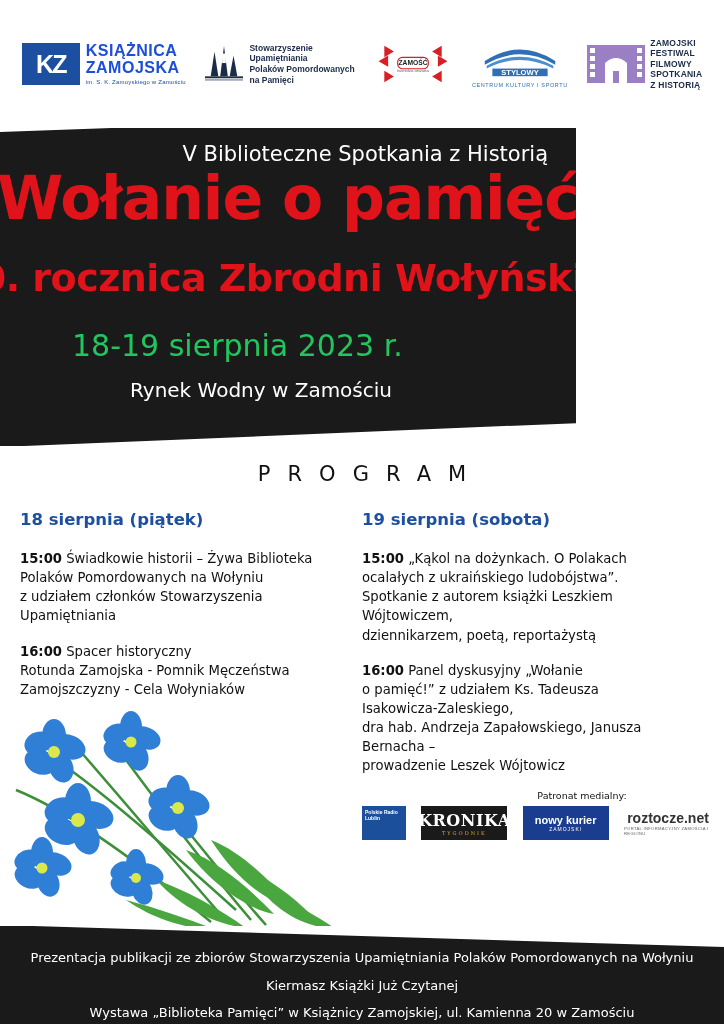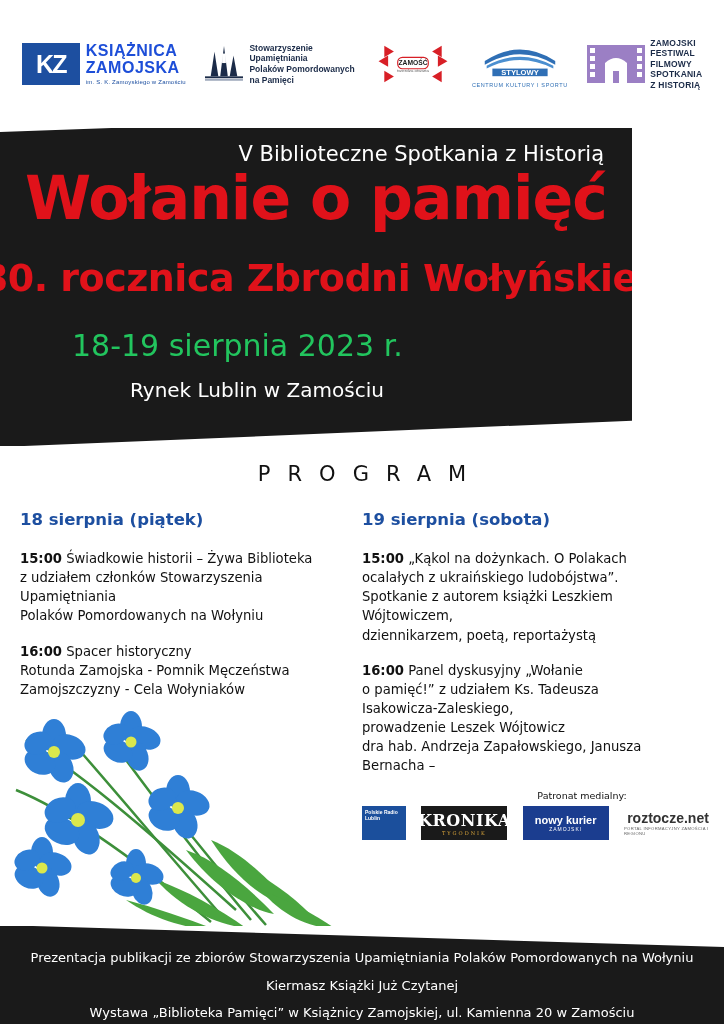--- a/index.html
+++ b/index.html
@@ -96,21 +96,21 @@
     font-weight: bold;
     color: #1b2b48;
     line-height: 1.22;
     letter-spacing: 0.2px;
   }
 
   
   .hero {
     position: absolute;
     left: 0; top: 128px;
-    width: 632px;
+    width: 576px;
     height: 318px;
     background: #1a1a1a;
     color: #ffffff;
     overflow: hidden;
   }
   .hero:before {
     content: "";
     position: absolute;
     left: 0; top: -22px;
     width: 0; height: 0;
@@ -399,37 +399,37 @@
         <div>Z HISTORIĄ</div>
       </div>
     </div>
   </div>
 
   <div class="hero">
     <div class="hero-sub1">V Biblioteczne Spotkania z Historią</div>
     <div class="hero-title">Wołanie o pamięć</div>
     <div class="hero-title2">80. rocznica Zbrodni Wołyńskiej</div>
     <div class="hero-date">18-19 sierpnia 2023 r.</div>
-    <div class="hero-place">Rynek Lublin w Zamościu</div>
+    <div class="hero-place">Rynek Wodny w Zamościu</div>
     <div class="hero-wedge"></div>
   </div>
 
   <div class="program-word">PROGRAM</div>
 
   <div class="cols">
 
     <div class="col col-left">
       <div class="day-head">18 sierpnia (piątek)</div>
 
       <div class="entry">
         <p>
           <span class="t">15:00</span><span> Świadkowie historii – Żywa Biblioteka</span>
         </p>
+        <p>Polaków Pomordowanych na Wołyniu</p>
         <p>z udziałem członków Stowarzyszenia Upamiętniania</p>
-        <p>Polaków Pomordowanych na Wołyniu</p>
       </div>
 
       <div class="entry">
         <p>
           <span class="t">16:00</span><span> Spacer historyczny</span>
         </p>
         <p>Rotunda Zamojska - Pomnik Męczeństwa</p>
         <p>Zamojszczyzny - Cela Wołyniaków</p>
       </div>
     </div>
@@ -444,22 +444,22 @@
         <p>ocalałych z ukraińskiego ludobójstwa”.</p>
         <p>Spotkanie z autorem książki Leszkiem Wójtowiczem,</p>
         <p>dziennikarzem, poetą, reportażystą</p>
       </div>
 
       <div class="entry">
         <p>
           <span class="t">16:00</span><span> Panel dyskusyjny „Wołanie</span>
         </p>
         <p>o pamięć!” z udziałem Ks. Tadeusza Isakowicza-Zaleskiego,</p>
+        <p>dra hab. Andrzeja Zapałowskiego, Janusza Bernacha –</p>
         <p>prowadzenie Leszek Wójtowicz</p>
-        <p>dra hab. Andrzeja Zapałowskiego, Janusza Bernacha –</p>
       </div>
     </div>
   </div>
 
   <svg class="flowers" viewBox="0 0 360 230">
     <g stroke="#3d8f3a" stroke-width="2.5" fill="none">
       <path d="M20 40 C70 70 130 120 230 210"></path>
       <path d="M60 35 C100 80 150 140 215 215"></path>
       <path d="M120 60 C150 100 190 155 245 220"></path>
       <path d="M10 90 C60 110 130 160 205 222"></path>

